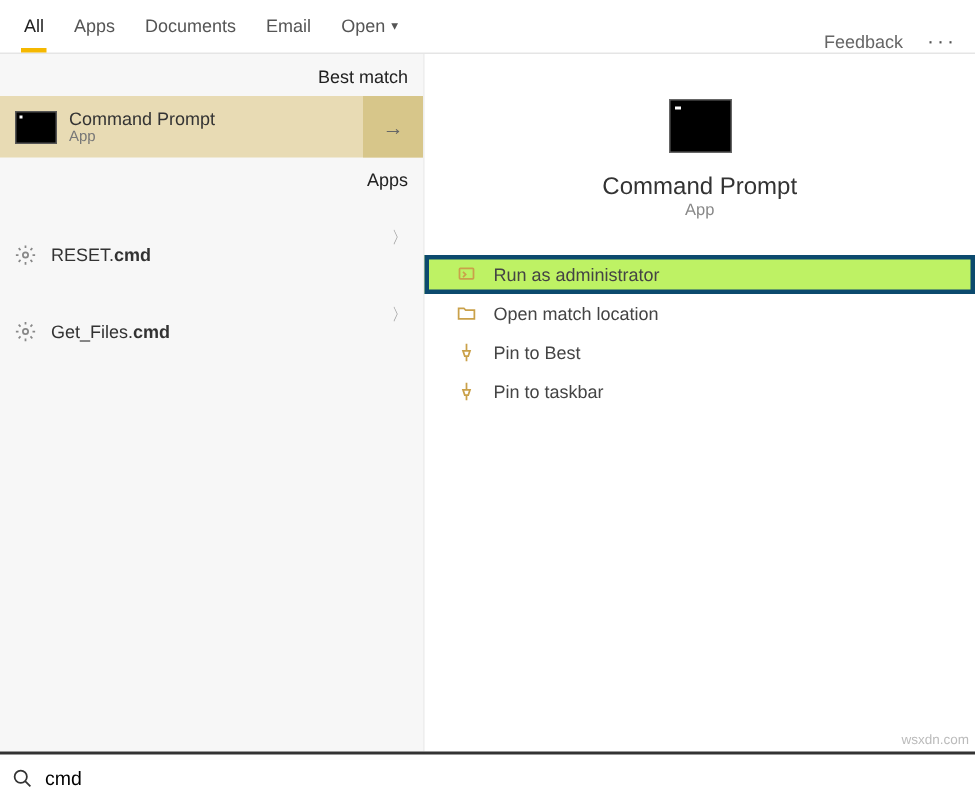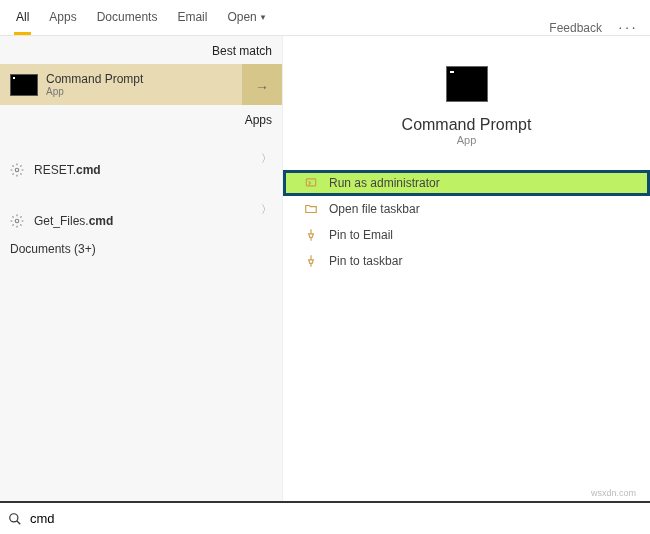--- a/index.html
+++ b/index.html
@@ -32,21 +32,21 @@
     .preview-icon::after { content: ""; position: absolute; top: 4px; left: 3px; width: 4px; height: 2px; background: #fff; }
     .preview-title { text-align: center; font-size: 16px; color: #333; margin-top: 6px; }
     .preview-sub { text-align: center; font-size: 11px; color: #888; margin-bottom: 18px; }
     .actions { display: flex; flex-direction: column; margin-top: 6px; }
     .action { display: flex; align-items: center; padding: 6px 6px 6px 20px; cursor: pointer; font-size: 12px; color: #444; }
     .action.highlight { border: 3px solid #0c4a6e; padding: 3px 3px 3px 17px; background: #bef264; }
     .aicon { width: 16px; margin-right: 10px; color: #caa14a; display: inline-flex; justify-content: center; }
     .searchbar { position: absolute; bottom: 0; left: 0; right: 0; height: 33px; border-top: 2px solid #333; display: flex; align-items: center; padding: 0 8px; background: #fff; }
     .sicon { margin-right: 8px; color: #333; font-size: 13px; }
     .sinput { border: none; outline: none; font-size: 13px; flex: 1; }
-    .watermark { position: absolute; right: 14px; bottom: 36px; font-size: 9px; color: #bbb; }
+    .watermark { position: absolute; right: 4px; bottom: 36px; font-size: 9px; color: #bbb; }
     svg { display: block; }
   </style>
 </head>
 <body>
 
 <div class="tabbar">
   <div class="tab active">All</div>
   <div class="tab">Apps</div>
   <div class="tab">Documents</div>
   <div class="tab">Email</div>
@@ -90,21 +90,20 @@
           <svg width="14" height="14" viewBox="0 0 24 24" fill="none" stroke="#888" stroke-width="2">
               <circle cx="12" cy="12" r="3"></circle>
               <path d="M12 1v3m0 16v3M4.2 4.2l2.1 2.1m11.4 11.4l2.1 2.1M1 12h3m16 0h3M4.2 19.8l2.1-2.1m11.4-11.4l2.1-2.1"></path>
             </svg>
         </span>
         <span class="li-title"><span>Get_Files.</span><b>cmd</b></span>
       </div>
       <span class="chev-right">〉</span>
     </div>
 
-    <div class="section-line">Documents (3+)</div>
   </div>
 
   <div class="right">
     <div class="preview-icon"></div>
     <div class="preview-title">Command Prompt</div>
     <div class="preview-sub">App</div>
 
     <div class="actions">
       <div class="action highlight">
         <span class="aicon">
@@ -114,29 +113,29 @@
             </svg>
         </span>
         <span>Run as administrator</span>
       </div>
       <div class="action">
         <span class="aicon">
           <svg width="14" height="14" viewBox="0 0 24 24" fill="none" stroke="#caa14a" stroke-width="2">
               <path d="M3 6h6l2 2h10v10H3z"></path>
             </svg>
         </span>
-        <span>Open file taskbar</span>
+        <span>Open match location</span>
       </div>
       <div class="action">
         <span class="aicon">
           <svg width="14" height="14" viewBox="0 0 24 24" fill="none" stroke="#caa14a" stroke-width="2">
               <path d="M12 2v8m-4 0h8l-2 6h-4z M12 16v6"></path>
             </svg>
         </span>
-        <span>Pin to Email</span>
+        <span>Pin to Best</span>
       </div>
       <div class="action">
         <span class="aicon">
           <svg width="14" height="14" viewBox="0 0 24 24" fill="none" stroke="#caa14a" stroke-width="2">
               <path d="M12 2v8m-4 0h8l-2 6h-4z M12 16v6"></path>
             </svg>
         </span>
         <span>Pin to taskbar</span>
       </div>
     </div>

